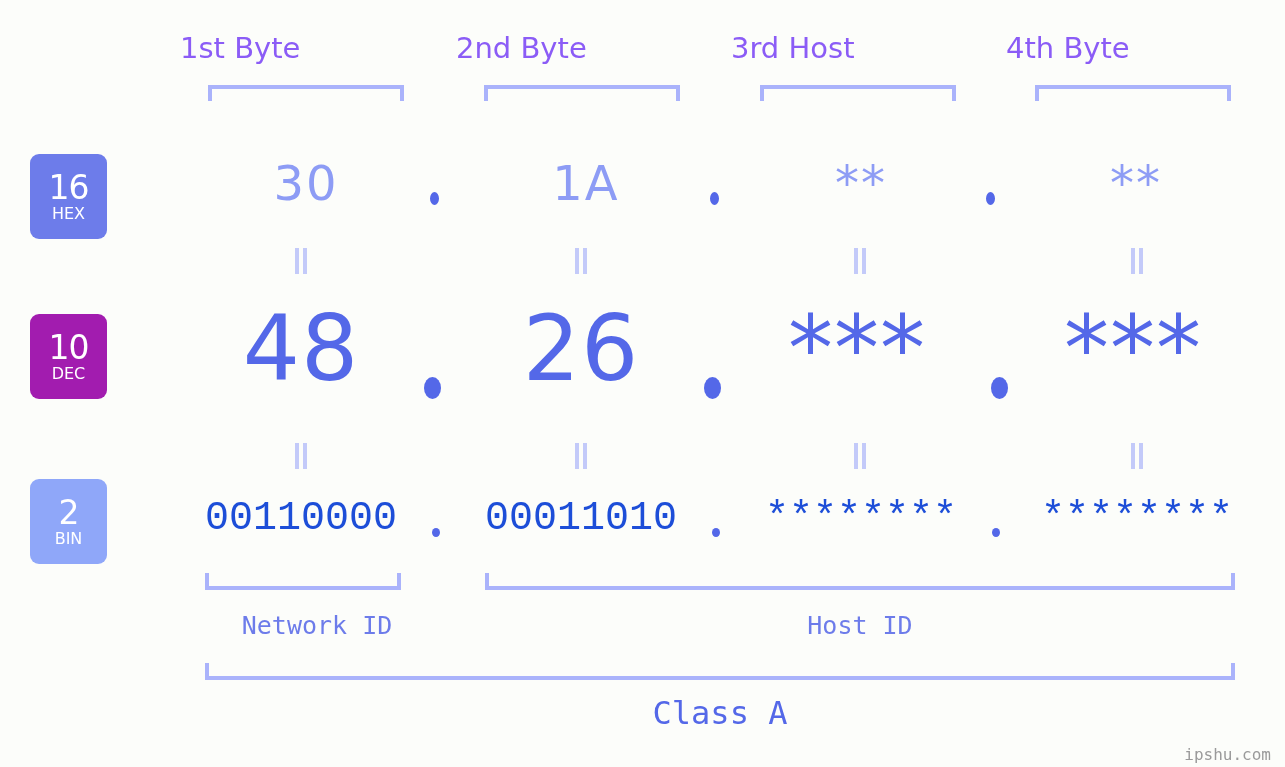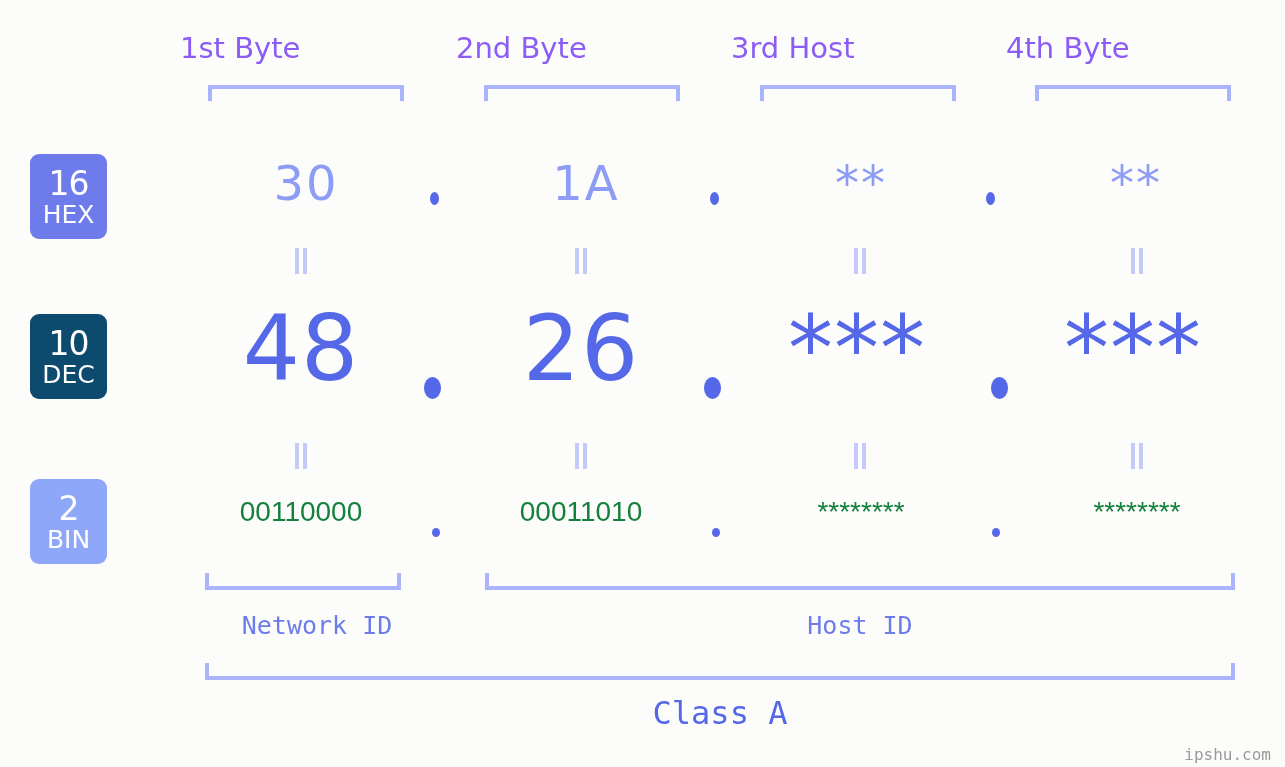--- a/index.html
+++ b/index.html
@@ -66,27 +66,27 @@
     justify-content: center;
     font-family: "DejaVu Sans", sans-serif;
     line-height: 1;
   }
   .badge .num {
     font-size: 33px;
     font-weight: 400;
     letter-spacing: -1px;
   }
   .badge .sys {
-    font-size: 25px;
+    font-size: 16px;
     font-weight: 400;
     margin-top: 2px;
     letter-spacing: 0px;
   }
   #badge-hex { top: 154px; height: 85px; background: #6d7cea; }
-  #badge-dec { top: 314px; height: 85px; background: #0c4a6e; }
+  #badge-dec { top: 314px; height: 85px; background: #a21caf; }
   #badge-bin { top: 479px; height: 85px; background: #8fa7f9; }
 
   
   .val-cell {
     position: absolute;
     text-align: center;
     white-space: nowrap;
     font-family: "DejaVu Sans", sans-serif;
   }
 
@@ -123,24 +123,24 @@
     width: 17px;
     height: 22px;
     border-radius: 50%;
     background: #5468e8;
   }
 
   
   .bin-val {
     top: 496px;
     width: 260px;
-    font-size: 28px;
-    font-weight: 400;
-    color: #15803d;
-    font-family: Liberation Sans, sans-serif;
+    font-size: 40px;
+    font-weight: 400;
+    color: #1d4ed8;
+    font-family: Liberation Mono, monospace;
     letter-spacing: 0px;
   }
   .bin-dot {
     position: absolute;
     top: 528px;
     width: 8px;
     height: 9px;
     border-radius: 50%;
     background: #5468e8;
   }

